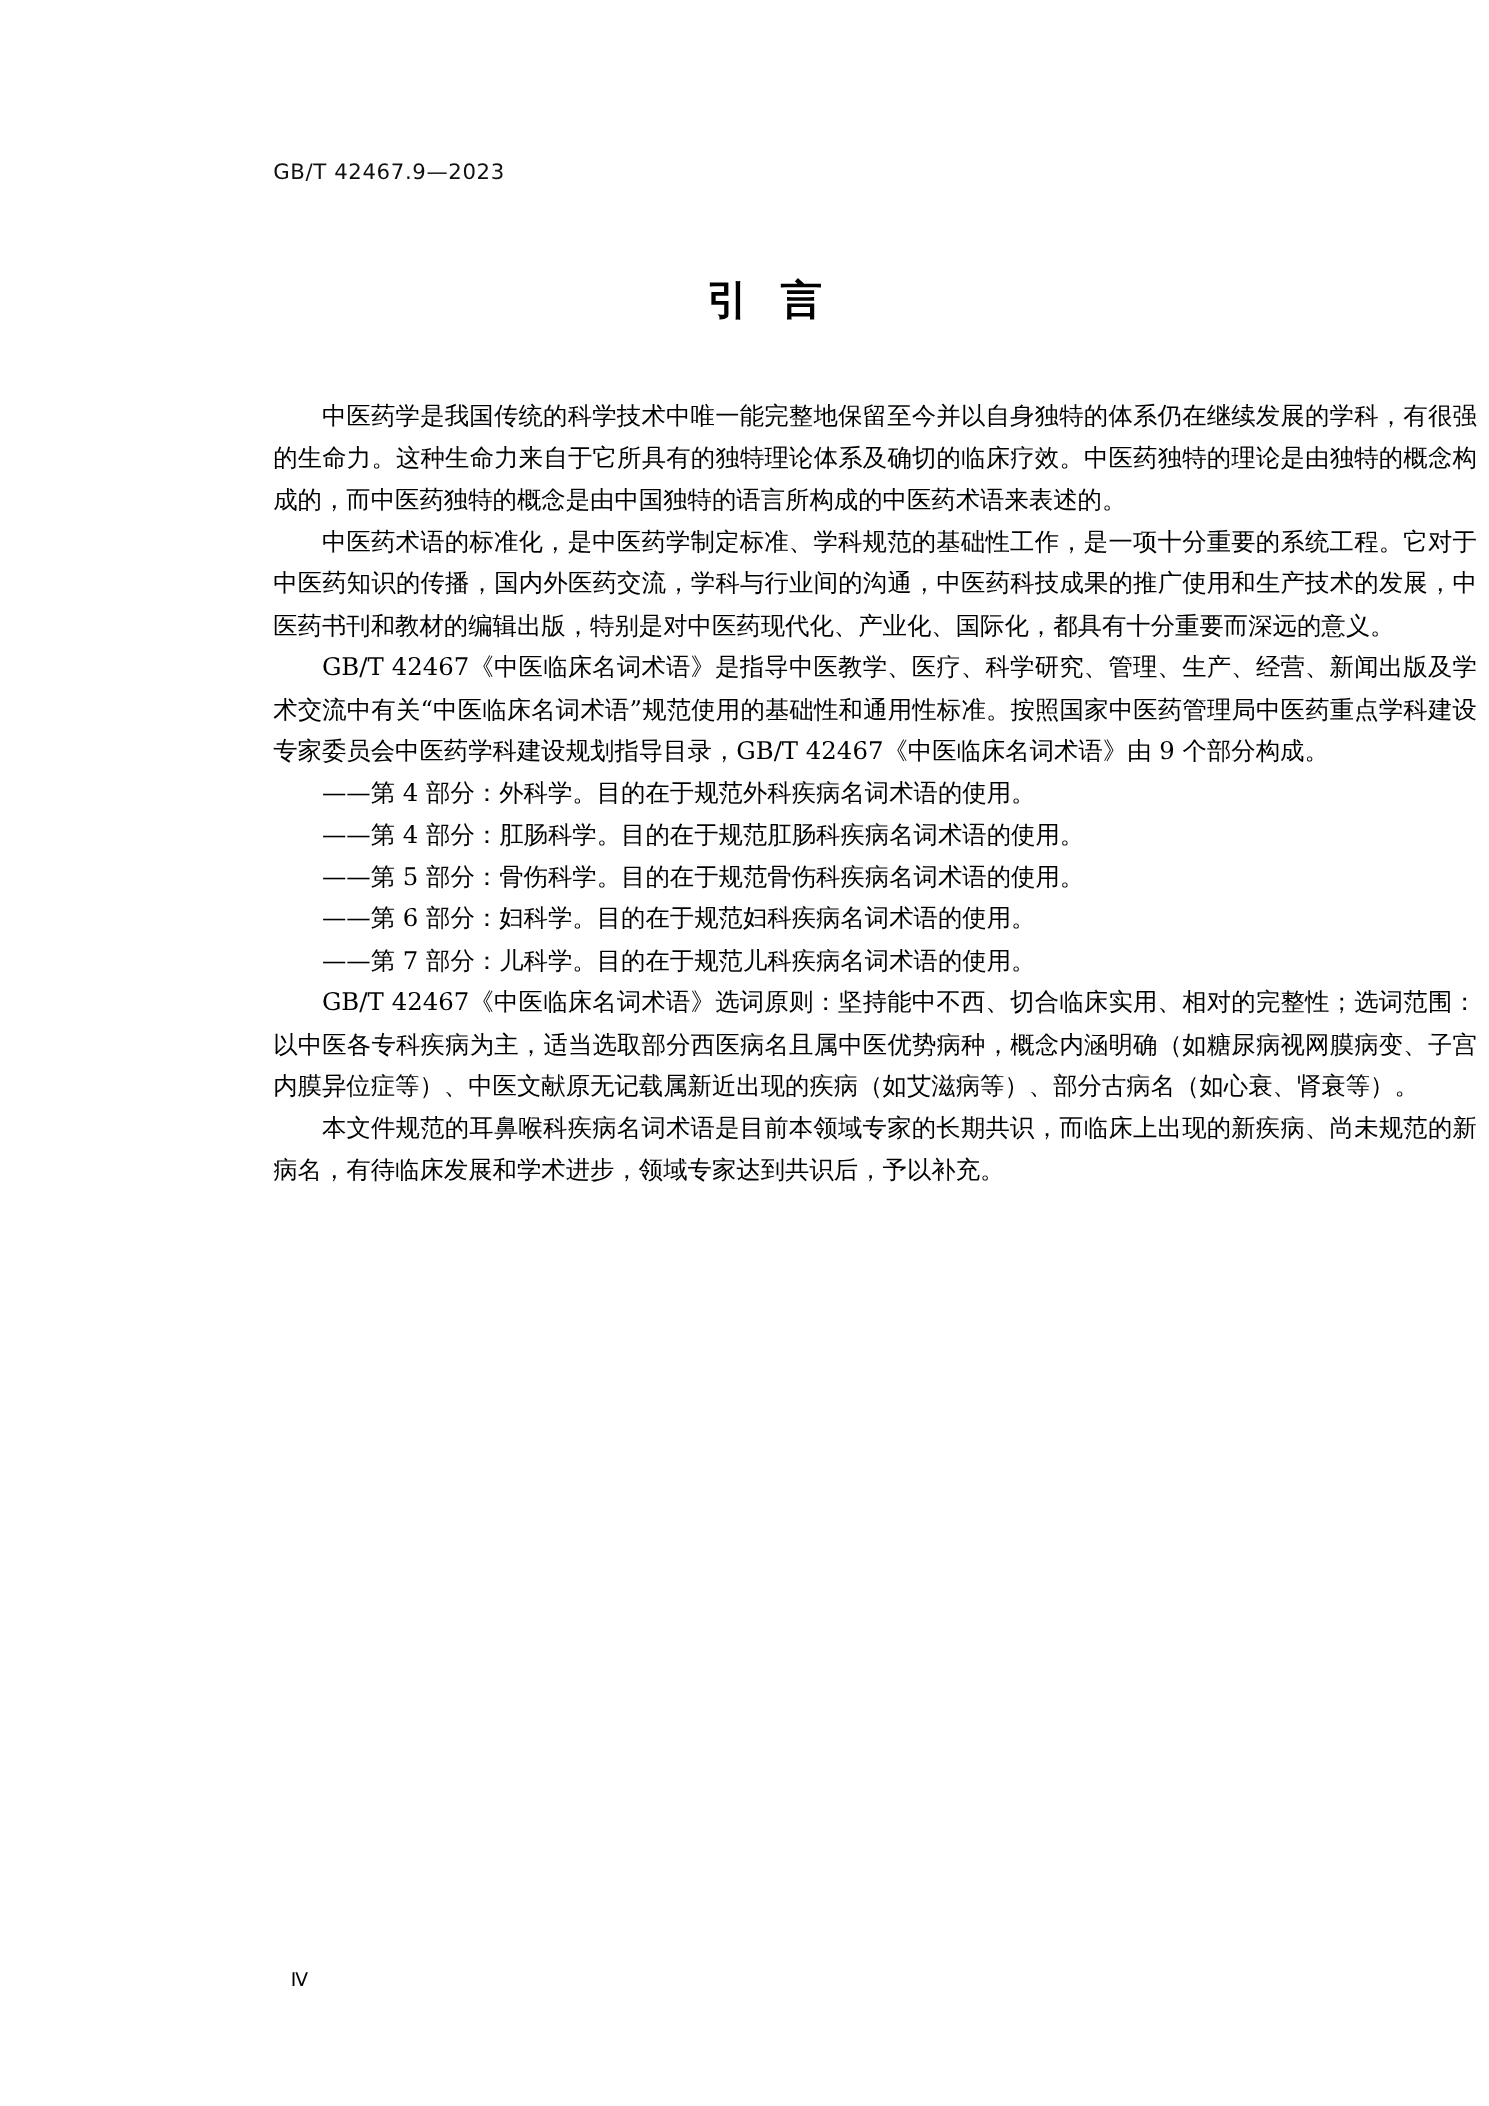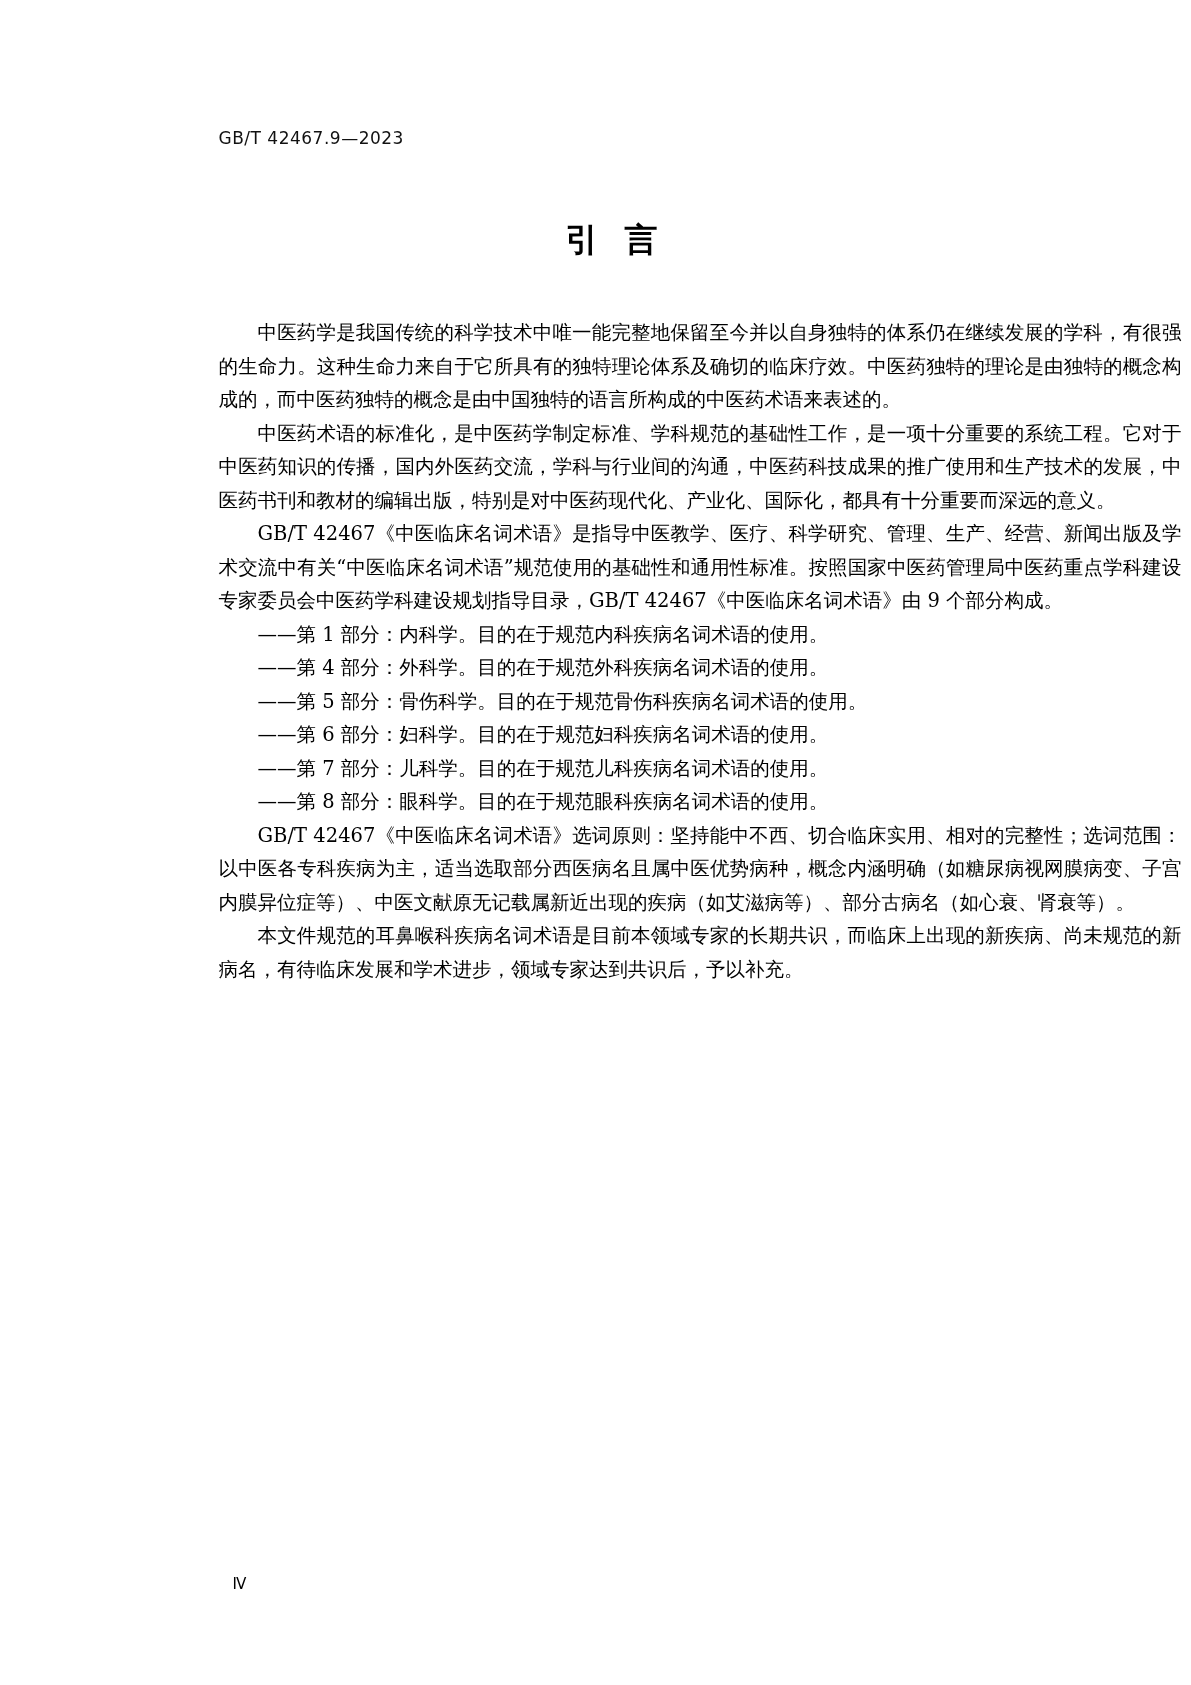--- a/index.html
+++ b/index.html
@@ -71,26 +71,25 @@
 
   <div class="header">GB/T 42467.9—2023</div>
 
   <div class="title">引言</div>
 
   <div class="body-text">
     <p class="para">中医药学是我国传统的科学技术中唯一能完整地保留至今并以自身独特的体系仍在继续发展的学科，有很强的生命力。这种生命力来自于它所具有的独特理论体系及确切的临床疗效。中医药独特的理论是由独特的概念构成的，而中医药独特的概念是由中国独特的语言所构成的中医药术语来表述的。</p>
     <p class="para">中医药术语的标准化，是中医药学制定标准、学科规范的基础性工作，是一项十分重要的系统工程。它对于中医药知识的传播，国内外医药交流，学科与行业间的沟通，中医药科技成果的推广使用和生产技术的发展，中医药书刊和教材的编辑出版，特别是对中医药现代化、产业化、国际化，都具有十分重要而深远的意义。</p>
     <p class="para">GB/T 42467《中医临床名词术语》是指导中医教学、医疗、科学研究、管理、生产、经营、新闻出版及学术交流中有关“中医临床名词术语”规范使用的基础性和通用性标准。按照国家中医药管理局中医药重点学科建设专家委员会中医药学科建设规划指导目录，GB/T 42467《中医临床名词术语》由 9 个部分构成。</p>
 
-    <p class="list-item">——第 1 部分：内科学。目的在于规范内科疾病名词术语的使用。</p>
     <p class="list-item">——第 4 部分：外科学。目的在于规范外科疾病名词术语的使用。</p>
+    <p class="list-item">——第 4 部分：肛肠科学。目的在于规范肛肠科疾病名词术语的使用。</p>
     <p class="list-item">——第 5 部分：骨伤科学。目的在于规范骨伤科疾病名词术语的使用。</p>
     <p class="list-item">——第 6 部分：妇科学。目的在于规范妇科疾病名词术语的使用。</p>
     <p class="list-item">——第 7 部分：儿科学。目的在于规范儿科疾病名词术语的使用。</p>
-    <p class="list-item">——第 8 部分：眼科学。目的在于规范眼科疾病名词术语的使用。</p>
 
     <p class="para">GB/T 42467《中医临床名词术语》选词原则：坚持能中不西、切合临床实用、相对的完整性；选词范围：以中医各专科疾病为主，适当选取部分西医病名且属中医优势病种，概念内涵明确（如糖尿病视网膜病变、子宫内膜异位症等）、中医文献原无记载属新近出现的疾病（如艾滋病等）、部分古病名（如心衰、肾衰等）。</p>
     <p class="para">本文件规范的耳鼻喉科疾病名词术语是目前本领域专家的长期共识，而临床上出现的新疾病、尚未规范的新病名，有待临床发展和学术进步，领域专家达到共识后，予以补充。</p>
   </div>
 
   <div class="footer-page">Ⅳ</div>
 
 </div>
 
 </body></html>

